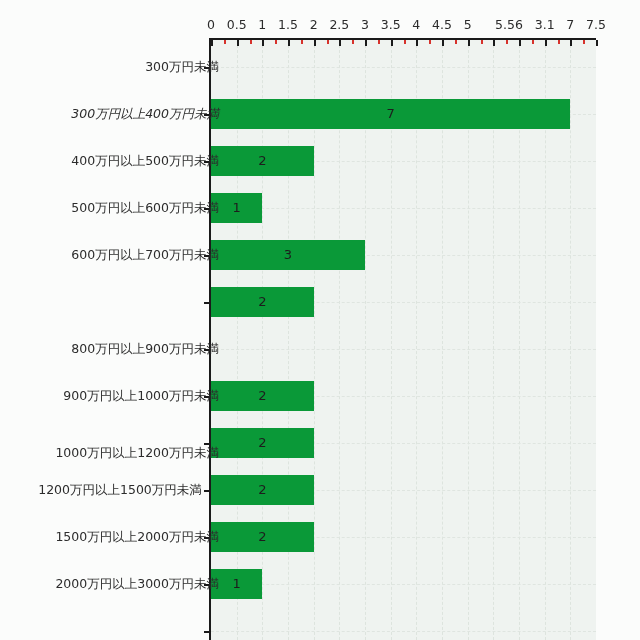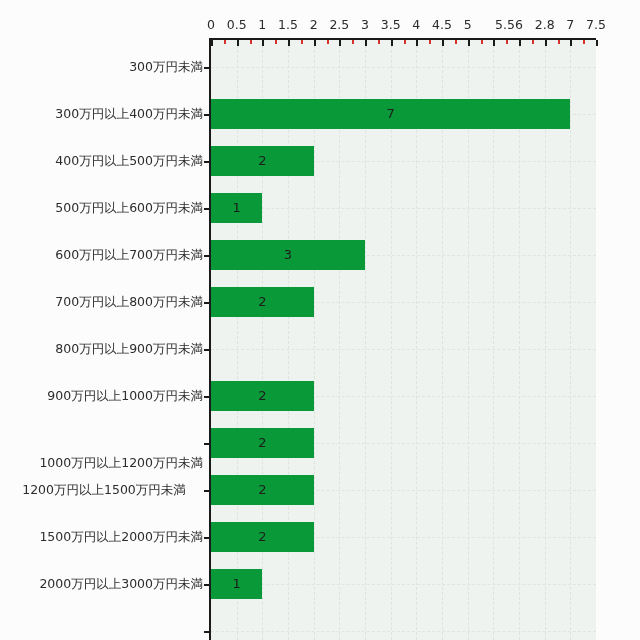--- a/index.html
+++ b/index.html
@@ -136,20 +136,21 @@
     white-space: nowrap;
     line-height: 1;
     transform: translateY(-50%);
   }
   #cat-label-layer {
     position: absolute;
     left: 0;
     top: 0;
     width: 203px;
     height: 640px;
+    padding-left: 16px;
   }
 </style>
 </head>
 <body>
 
 <div id="chart-root">
 
   <div id="plot-area">
     <div id="vgrid-layer">
         <div class="vgrid" style="left: 25.6667px;"></div>
@@ -247,21 +248,21 @@
         <div class="x-tick-label" style="left: 205.333px;">4</div>
         <div class="x-tick-major" style="left: 231px;"></div>
         <div class="x-tick-label" style="left: 231px; text-align: right;">4.5</div>
         <div class="x-tick-major" style="left: 256.667px;"></div>
         <div class="x-tick-label" style="left: 256.667px;">5</div>
         <div class="x-tick-major" style="left: 282.333px;"></div>
         <div class="x-tick-label" style="left: 294px;">5.5</div>
         <div class="x-tick-major" style="left: 308px;"></div>
         <div class="x-tick-label" style="left: 308px;">6</div>
         <div class="x-tick-major" style="left: 333.667px;"></div>
-        <div class="x-tick-label" style="left: 333.667px;">2.8</div>
+        <div class="x-tick-label" style="left: 333.667px;">3.1</div>
         <div class="x-tick-major" style="left: 359.333px;"></div>
         <div class="x-tick-label" style="left: 359.333px;">7</div>
         <div class="x-tick-major" style="left: 385px;"></div>
         <div class="x-tick-label" style="left: 385px;">7.5</div>
         <div class="x-tick-minor" style="left: 12.8333px;"></div>
         <div class="x-tick-minor" style="left: 38.5px;"></div>
         <div class="x-tick-minor" style="left: 64.1667px;"></div>
         <div class="x-tick-minor" style="left: 89.8333px;"></div>
         <div class="x-tick-minor" style="left: 115.5px;"></div>
         <div class="x-tick-minor" style="left: 141.167px;"></div>
@@ -272,26 +273,25 @@
         <div class="x-tick-minor" style="left: 269.5px;"></div>
         <div class="x-tick-minor" style="left: 295.167px;"></div>
         <div class="x-tick-minor" style="left: 320.833px;"></div>
         <div class="x-tick-minor" style="left: 346.5px;"></div>
         <div class="x-tick-minor" style="left: 372.167px;"></div>
       </div>
   </div>
 
   <div id="cat-label-layer">
       <div class="cat-label" style="top: 67px;">300万円未満</div>
-      <div class="cat-label" style="top: 114px;">300万円以上400万円未満</div>
+      <div class="cat-label" style="top: 114px; font-style: italic;">300万円以上400万円未満</div>
       <div class="cat-label" style="top: 161px;">400万円以上500万円未満</div>
       <div class="cat-label" style="top: 208px;">500万円以上600万円未満</div>
       <div class="cat-label" style="top: 255px;">600万円以上700万円未満</div>
-      <div class="cat-label" style="top: 302px;">700万円以上800万円未満</div>
       <div class="cat-label" style="top: 349px;">800万円以上900万円未満</div>
       <div class="cat-label" style="top: 396px;">900万円以上1000万円未満</div>
-      <div class="cat-label" style="top: 463px;">1000万円以上1200万円未満</div>
+      <div class="cat-label" style="top: 453px;">1000万円以上1200万円未満</div>
       <div class="cat-label" style="top: 490px; text-align: center;">1200万円以上1500万円未満</div>
       <div class="cat-label" style="top: 537px;">1500万円以上2000万円未満</div>
       <div class="cat-label" style="top: 584px; text-align: right;">2000万円以上3000万円未満</div>
     </div>
 
 </div>
 
 </body></html>

